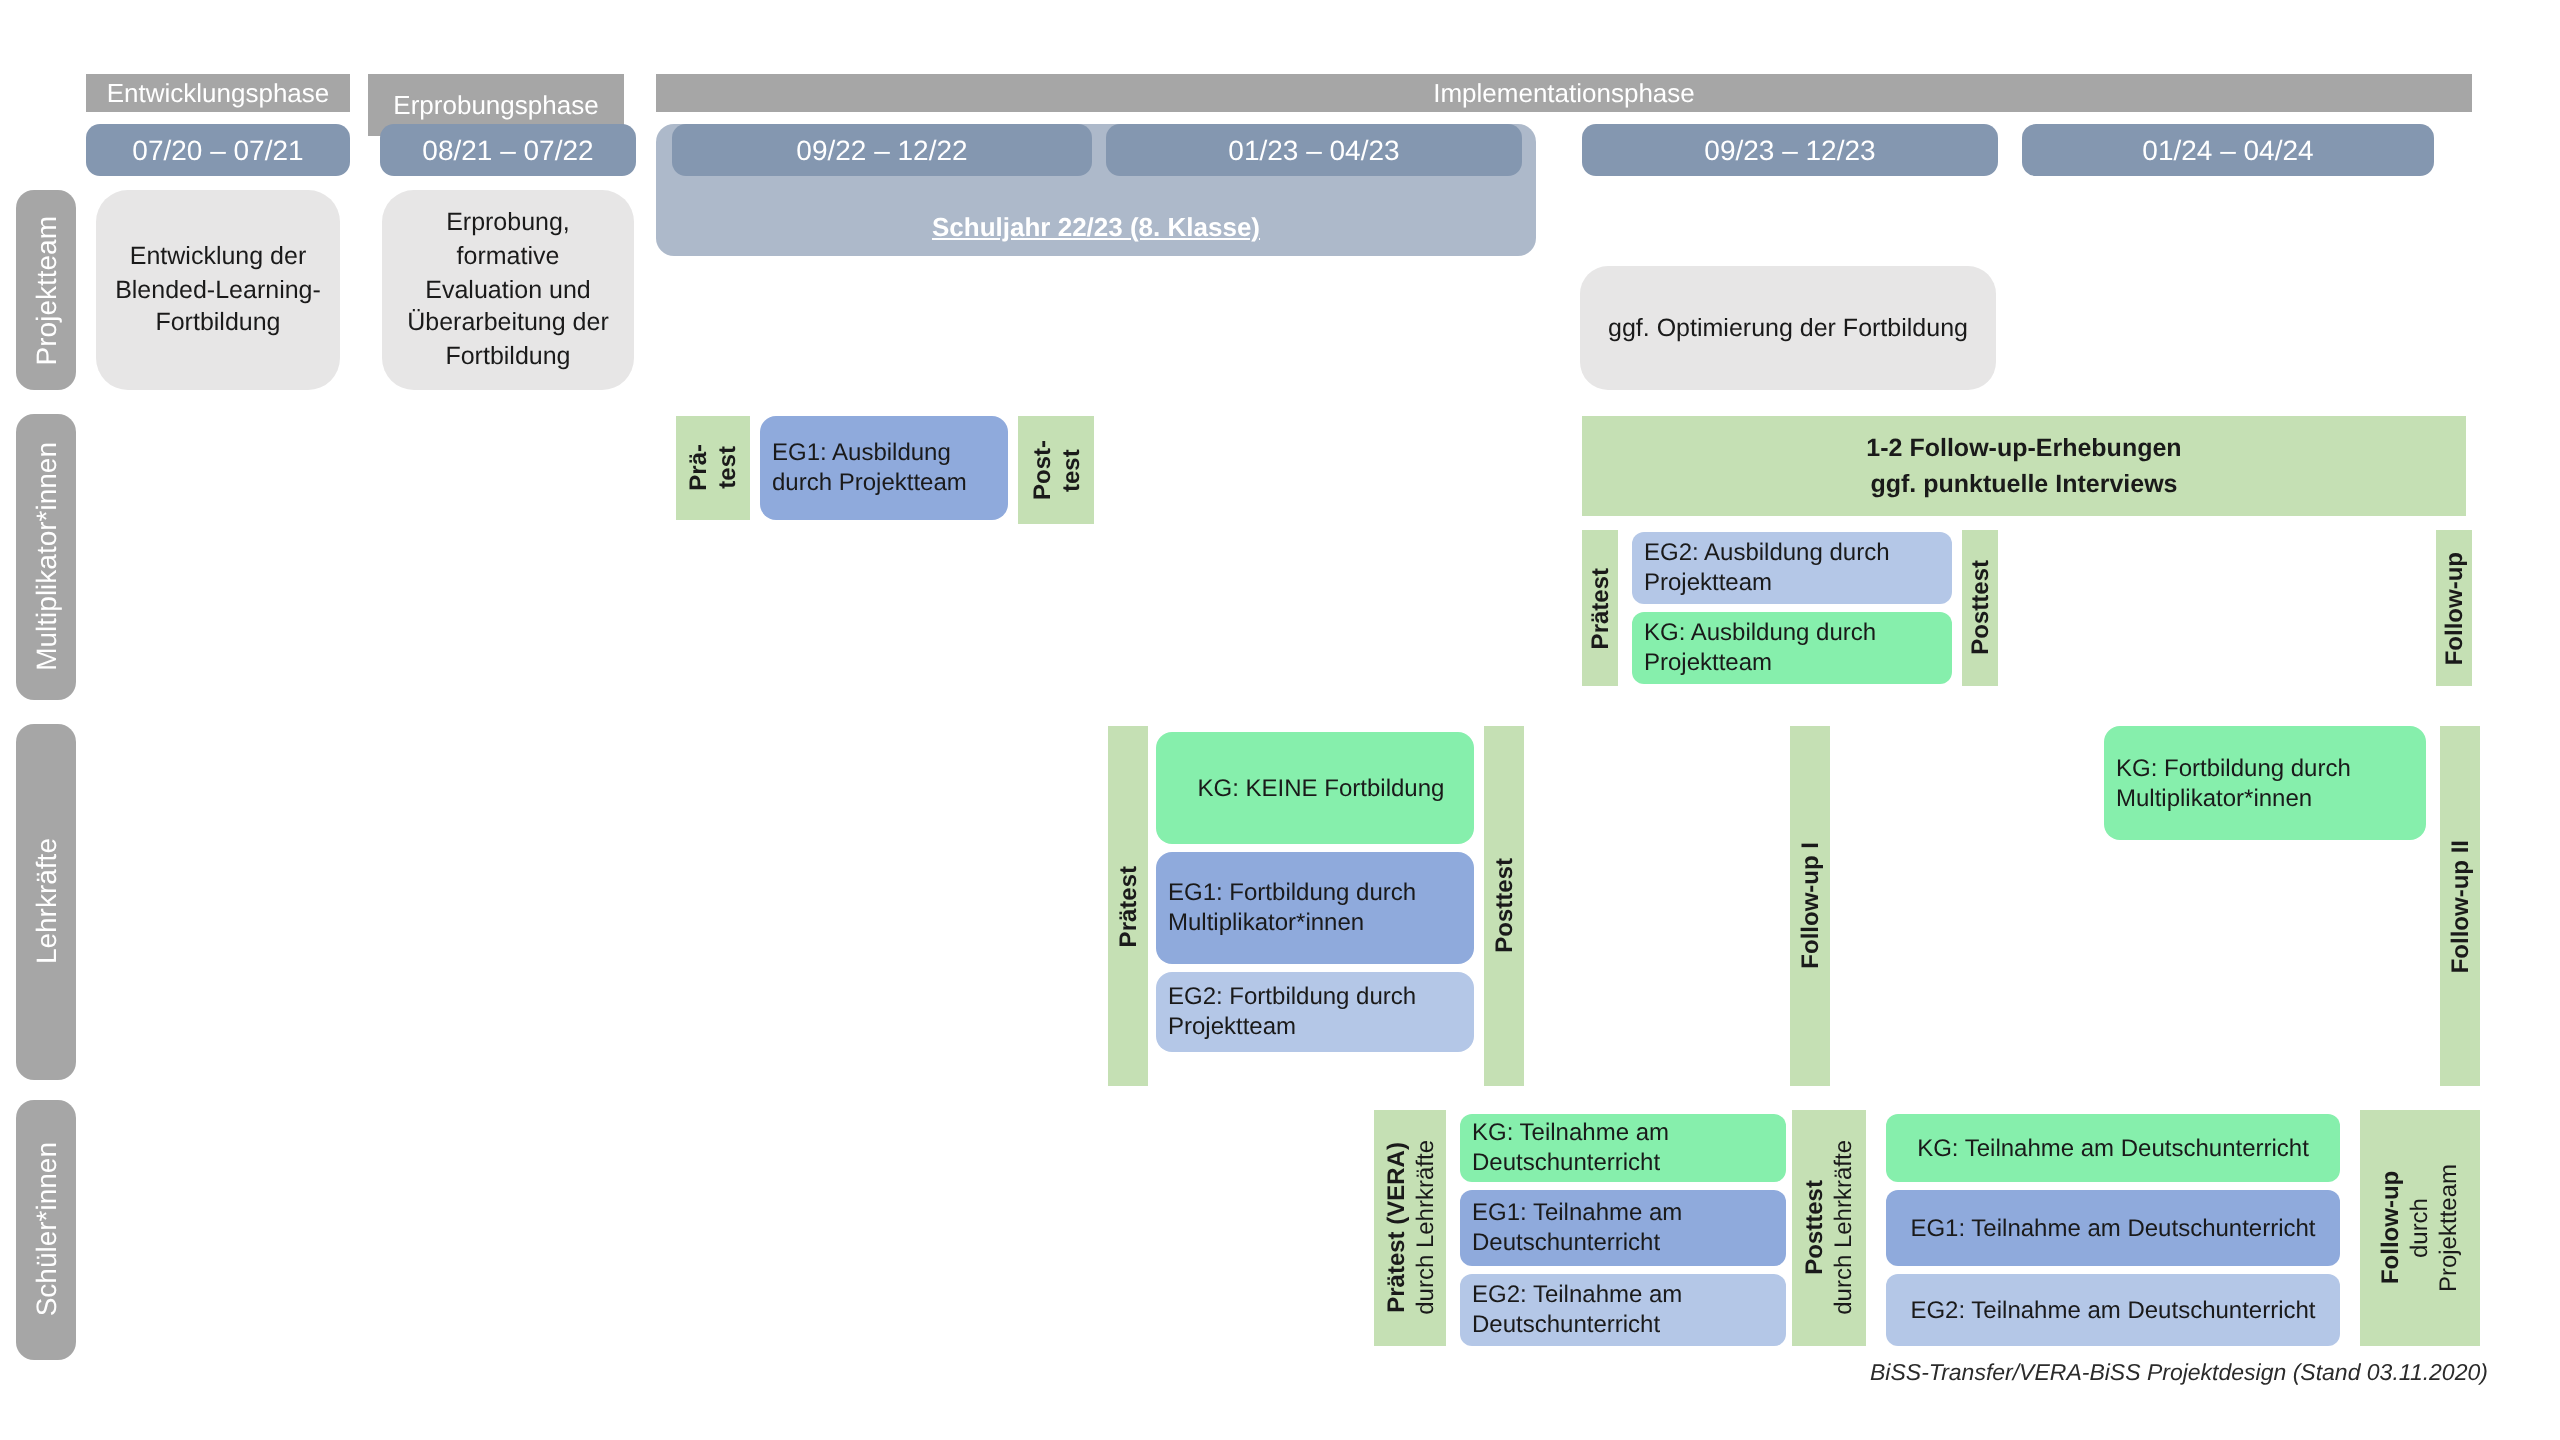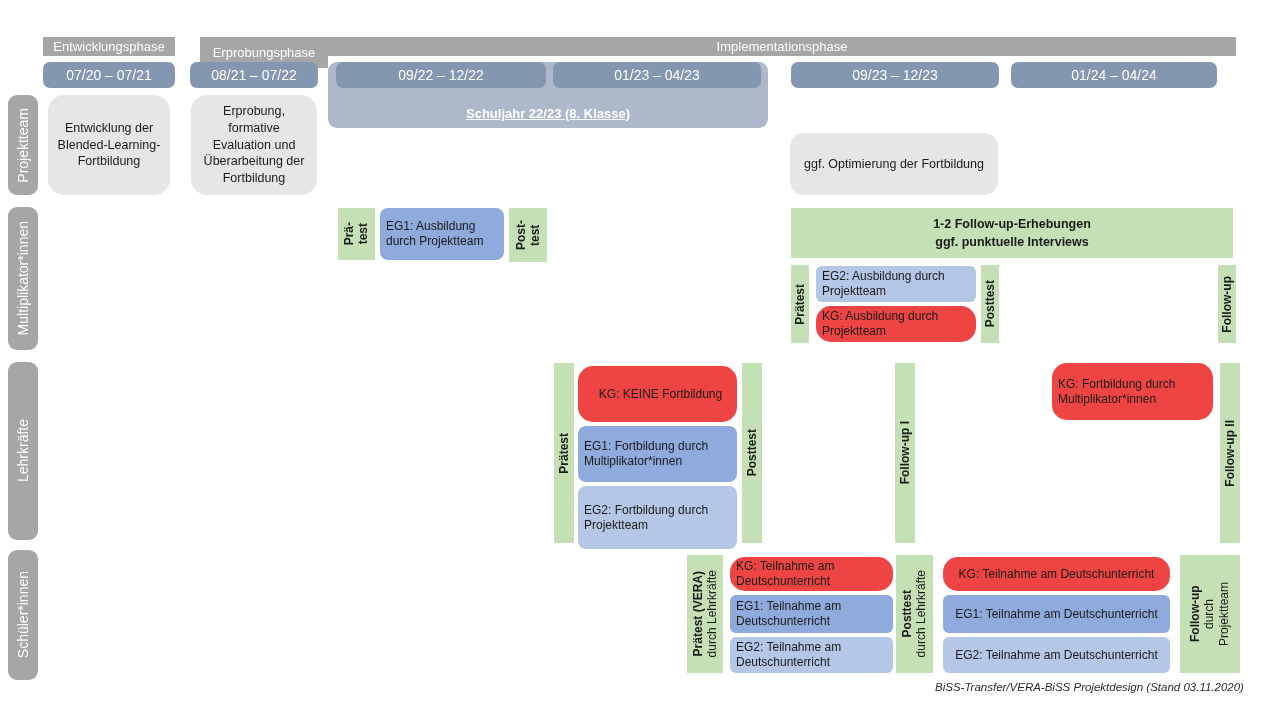--- a/index.html
+++ b/index.html
@@ -24,21 +24,21 @@
   
   .gbox{background:#e7e6e6;border-radius:16px;font-size:12.5px;line-height:1.35;
        display:flex;align-items:center;justify-content:center;text-align:center;
        padding:8px 8px;}
   
   .box{font-size:12px;line-height:1.25;display:flex;align-items:center;
        justify-content:center;text-align:left;padding:2px 6px;}
   .r8{border-radius:8px;} .r6{border-radius:6px;}
   .blue1{background:#8faadc;}
   .blue2{background:#b4c7e7;}
-  .kgray{background:#ef4444;border-radius:15px;}
+  .kgray{background:#86efac;}
   
   .strip{background:#c5e0b4;display:flex;align-items:center;justify-content:center;}
   .greenwide{background:#c5e0b4;font-weight:bold;font-size:12.5px;line-height:1.45;
        display:flex;flex-direction:column;align-items:center;justify-content:center;
        text-align:center;}
   
   .vt{writing-mode:vertical-rl;transform:rotate(180deg);text-align:center;
       line-height:1.2;white-space:nowrap;}
   .vt .col{display:block;}
   .bold{font-weight:bold;}
@@ -46,21 +46,21 @@
   .caption{font-size:11.5px;font-style:italic;color:#2b2b2b;white-space:nowrap;}
 </style>
 </head>
 <body>
 
 <div id="canvas">
 
   <div class="abs hdr" style="left:43px;top:37px;width:132px;height:19px;">
     <span>Entwicklungsphase</span>
   </div>
-  <div class="abs hdr" style="left:200px;top:37px;width:128px;height:31px;">
+  <div class="abs hdr" style="left:184px;top:37px;width:128px;height:31px;">
     <span>Erprobungsphase</span>
   </div>
   <div class="abs hdr" style="left:328px;top:37px;width:908px;height:19px;">
     <span>Implementationsphase</span>
   </div>
 
   <div class="abs band" style="left:328px;top:62px;width:440px;height:66px;text-decoration:underline;">
     <span class="band-label">Schuljahr 22/23 (8. Klasse)</span>
   </div>
 
@@ -143,21 +143,21 @@
 
   <div class="abs strip" style="left:554px;top:363px;width:20px;height:180px;">
     <span class="vt bold">Prätest</span>
   </div>
   <div class="abs box kgray r8" style="left:578px;top:366px;width:159px;height:56px;padding-left:12px;">
     <span>KG: KEINE Fortbildung</span>
   </div>
   <div class="abs box blue1 r8" style="left:578px;top:426px;width:159px;height:56px;">
     <span>EG1: Fortbildung durch Multiplikator*innen</span>
   </div>
-  <div class="abs box blue2 r8" style="left:578px;top:486px;width:159px;height:63px;">
+  <div class="abs box blue2 r8" style="left:578px;top:486px;width:159px;height:40px;">
     <span>EG2: Fortbildung durch Projektteam</span>
   </div>
   <div class="abs strip" style="left:742px;top:363px;width:20px;height:180px;">
     <span class="vt bold">Posttest</span>
   </div>
   <div class="abs strip" style="left:895px;top:363px;width:20px;height:180px;">
     <span class="vt bold">Follow-up I</span>
   </div>
   <div class="abs box kgray r8" style="left:1052px;top:363px;width:161px;height:57px;">
     <span>KG: Fortbildung durch Multiplikator*innen</span>

